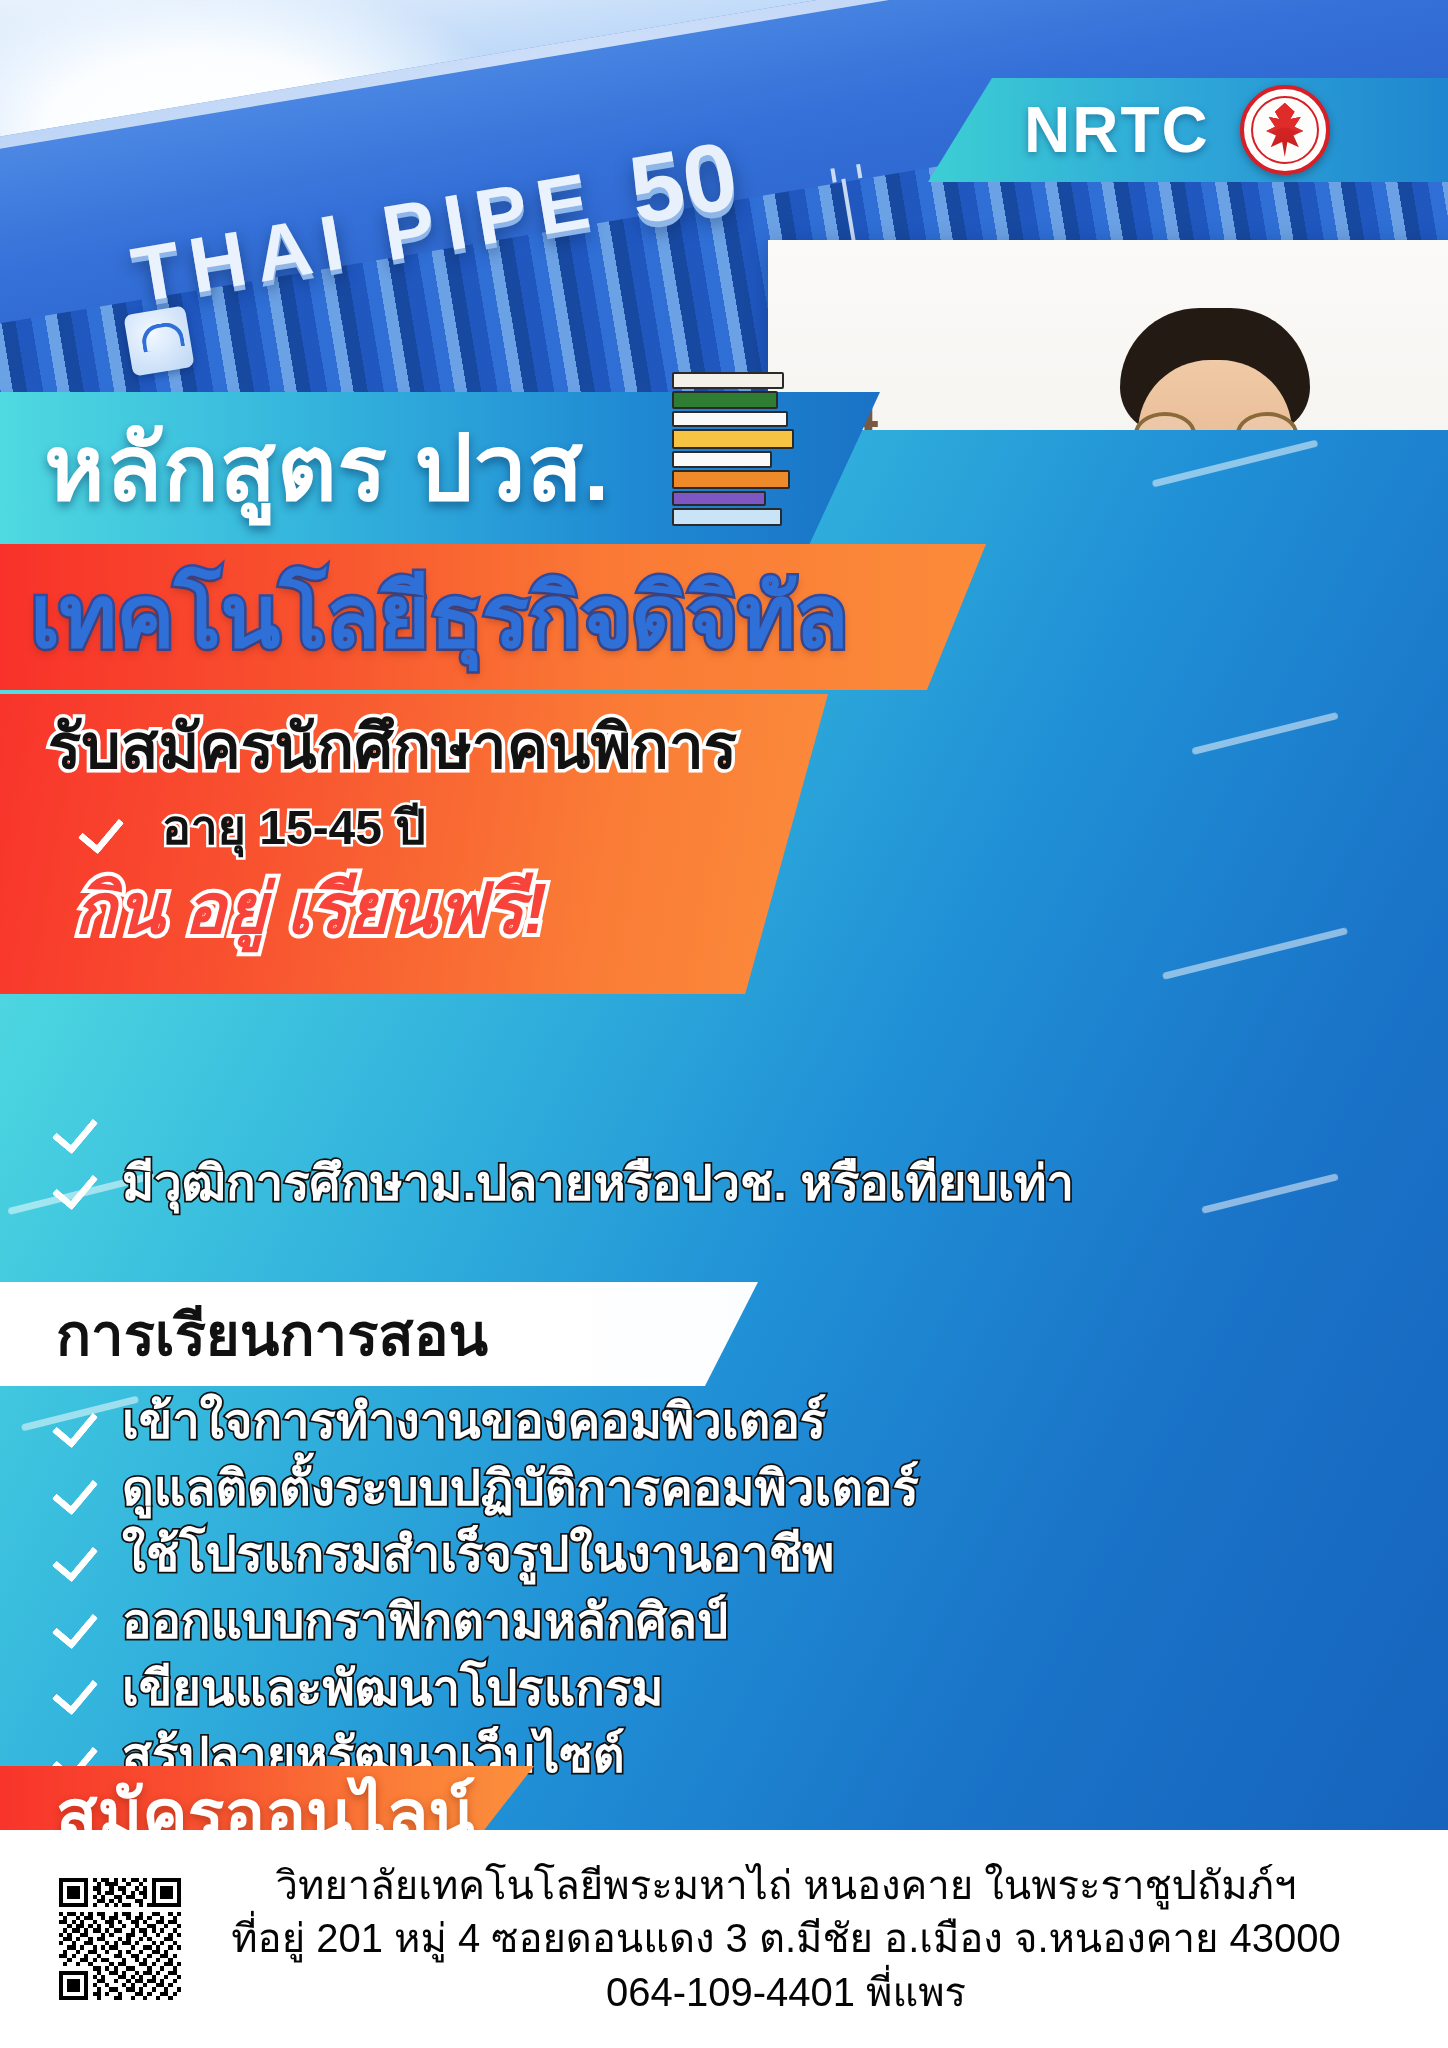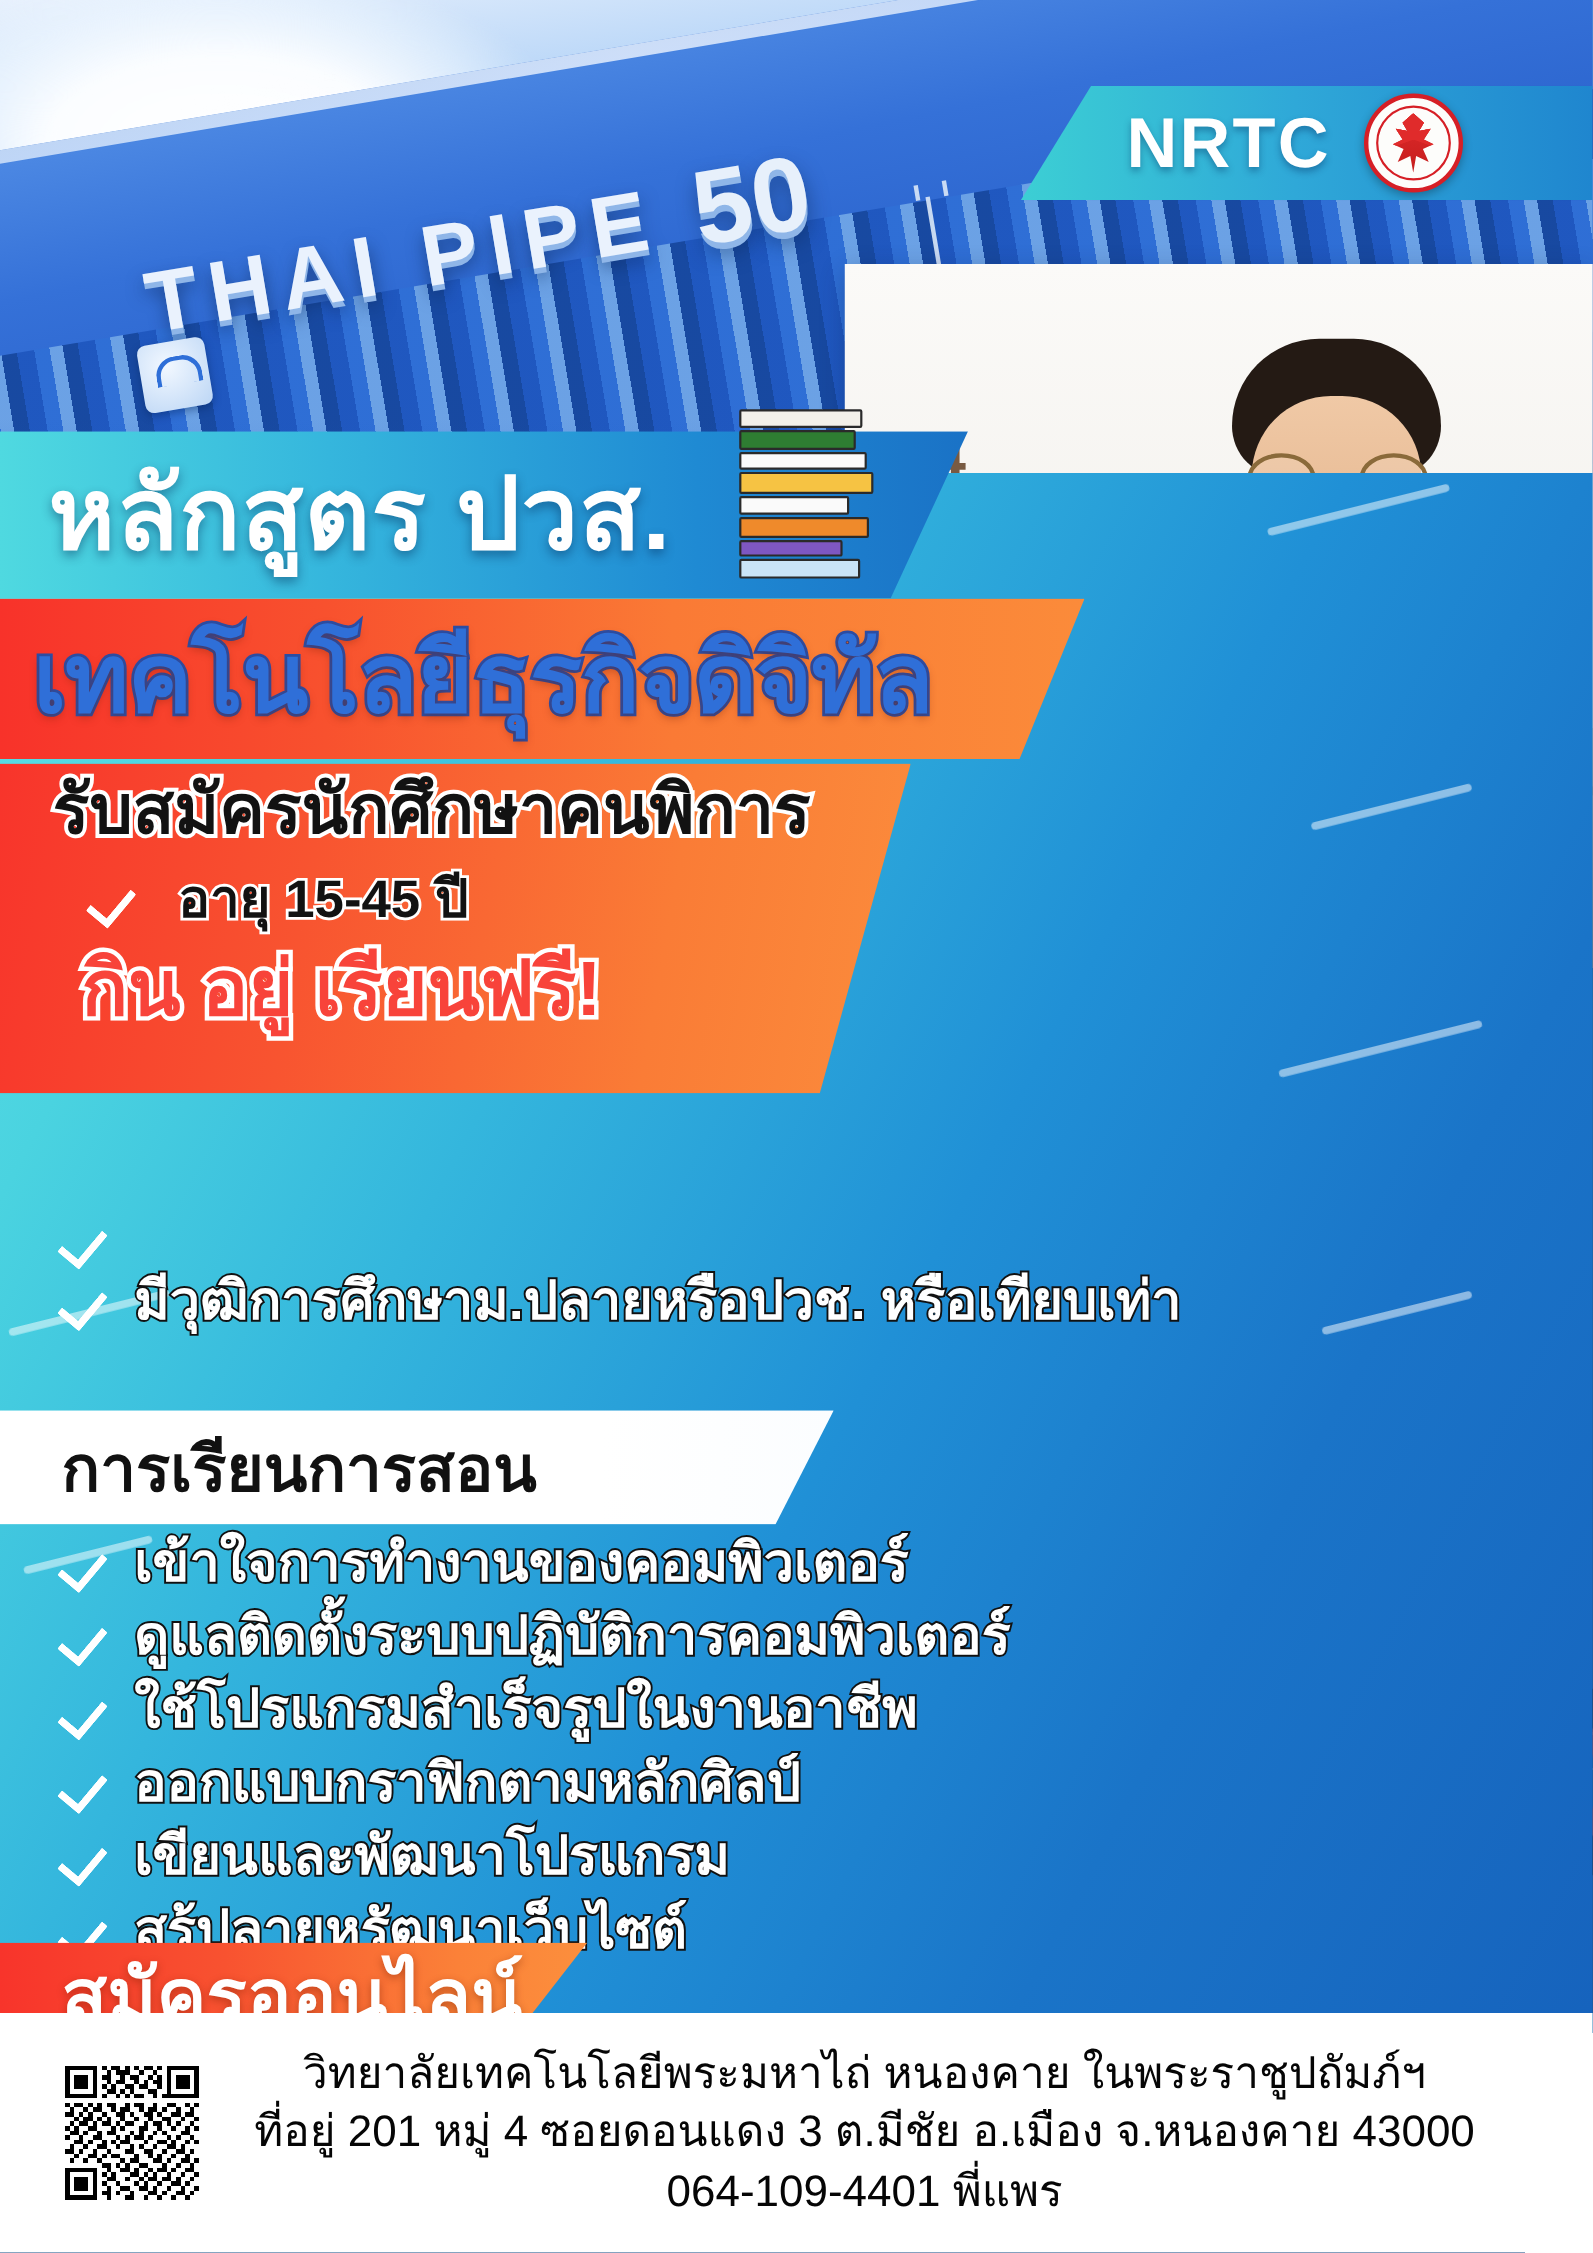--- a/index.html
+++ b/index.html
@@ -434,37 +434,38 @@
     text-shadow:0 4px 9px rgba(120,30,0,.4);
     line-height:1;
   }
 
   
   .band-recruit{
     left:0; top:694px; width:828px; height:300px;
     background:linear-gradient(100deg,#f8342b 0%,#f85430 34%,#fa7c36 72%,#fb8c3c 100%);
     clip-path:polygon(0 0, 100% 0, 90% 100%, 0 100%);
     flex-direction:column; align-items:flex-start;
-    padding:8px 0 0 48px;
+    padding:18px 0 0 48px;
   }
   .t-recruit{
     font-size:62px; font-weight:700; color:#121212;
     -webkit-text-stroke:7px #ffffff; paint-order:stroke fill;
     line-height:1.12;
   }
   .r-age{ display:flex; align-items:center; gap:38px; margin:8px 0 0 34px; }
   .t-age{
     font-size:48px; font-weight:700; color:#121212;
     -webkit-text-stroke:5px #ffffff; paint-order:stroke fill;
   }
   .t-free{
     margin:6px 0 0 26px;
     font-size:70px; font-weight:700; color:#f8433a;
     -webkit-text-stroke:8px #ffffff; paint-order:stroke fill;
     line-height:1.1;
+    font-style:italic;
   }
 
   
   .band-head{
     background:linear-gradient(92deg,#ffffff 0%,#ffffff 72%,#fbfdff 100%);
     clip-path:polygon(0 0, 100% 0, 93% 100%, 0 100%);
     box-shadow:0 5px 12px rgba(0,40,90,.22);
     padding-left:56px;
   }
   .band-head.h1{ left:0; top:1000px; width:870px; height:96px; }

